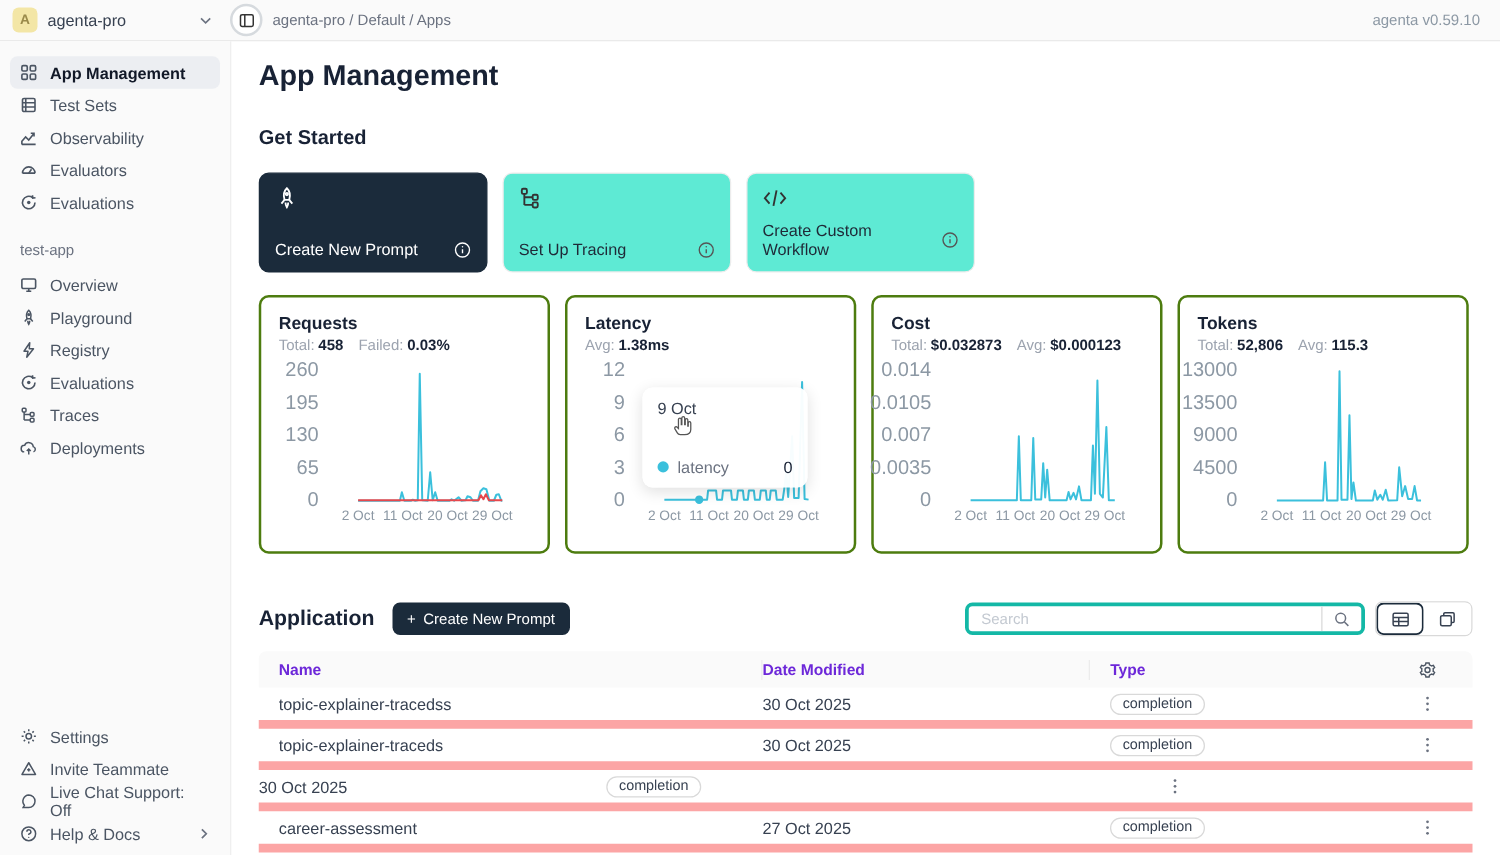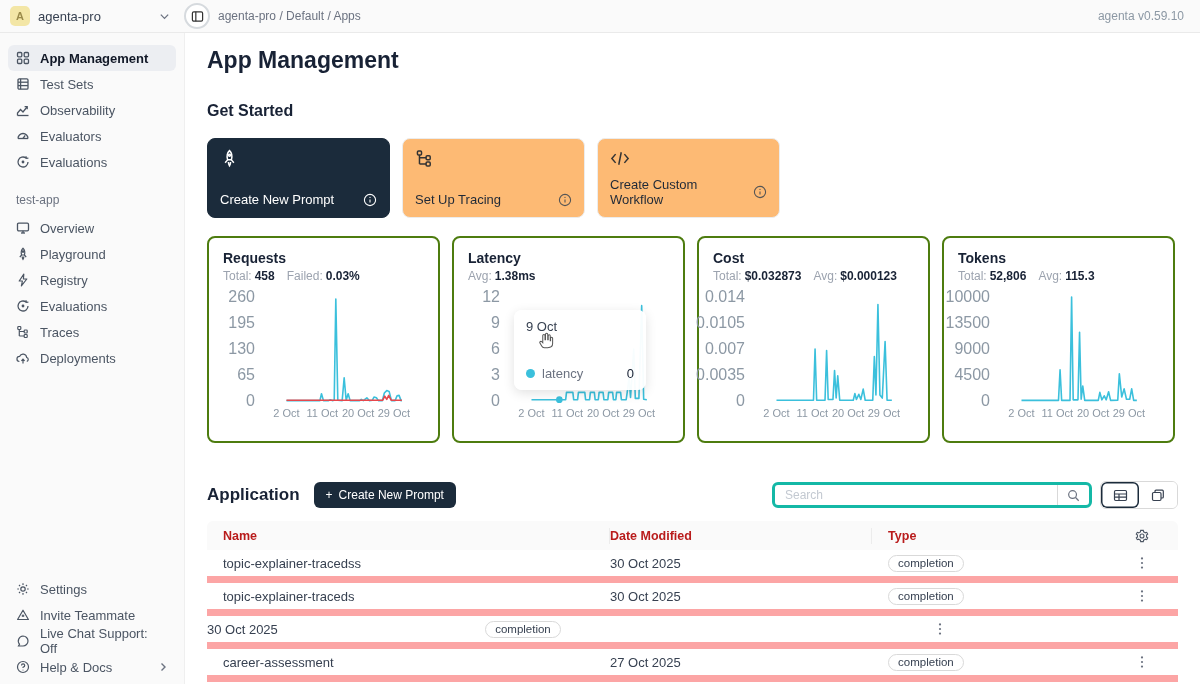--- a/index.html
+++ b/index.html
@@ -33,21 +33,21 @@
 
   
   .main { flex:1; padding:14px 22px 0; overflow:hidden; }
   .page-title { font-size:23px; font-weight:600; color:#182235; }
   .section-h { font-size:16px; font-weight:600; color:#182235; margin-top:28px; }
 
   
   .gs-row { display:flex; gap:12px; margin-top:18px; }
   .gs-card { width:183px; height:80px; border-radius:8px; border:1px solid #ececec;
     padding:10px 12px; display:flex; flex-direction:column; justify-content:space-between;
-    background:#fdba74; cursor:pointer; }
+    background:#5eead4; cursor:pointer; }
   .gs-card.dark { background:#1b2b3b; border-color:#1b2b3b; color:#fff; }
   .gs-label-row { display:flex; align-items:center; justify-content:space-between; }
   .gs-label { font-size:13px; font-weight:500; }
   .gs-icon { width:18px; height:18px; }
 
   
   .charts-row { display:flex; gap:12px; margin-top:18px; }
   .chart-card { width:233px; height:207px; border:2px solid #4d7c0f; border-radius:8px;
     background:#fff; padding:12px 14px; position:relative; }
   .chart-title { font-size:14px; font-weight:600; color:#182235; }
@@ -84,21 +84,21 @@
   .search-btn { width:32px; height:100%; border-left:1px solid #d9d9d9; display:flex;
     align-items:center; justify-content:center; color:#6b7280; cursor:pointer; }
   .view-toggle { display:flex; border:1px solid #d9d9d9; border-radius:6px; overflow:hidden; background:#fff; }
   .vt-btn { width:38px; height:26px; display:flex; align-items:center; justify-content:center;
     color:#374151; cursor:pointer; background:#fff; }
   .vt-btn.active { box-shadow:inset 0 0 0 1.5px #1b2b3b; border-radius:6px; }
 
   
   .table { margin-top:12px; }
   .thead { display:flex; align-items:center; height:29px; background:#fafafa;
-    border-radius:6px 6px 0 0; font-size:12.5px; font-weight:600; color:#b91c1c; }
+    border-radius:6px 6px 0 0; font-size:12.5px; font-weight:600; color:#6d28d9; }
   .tr { display:flex; align-items:center; height:33px; border-bottom:7px solid #fca5a5;
     font-size:13px; color:#374151; cursor:pointer; }
   .col-name { width:41.5%; padding-left:16px; }
   .col-date { width:27%; }
   .col-type { width:24%; }
   .col-act { flex:1; display:flex; justify-content:center; }
   .thead .col-name, .thead .col-date { border-right:1px solid #ececec; height:16px; display:flex; align-items:center; }
   .thead .col-name { padding-left:16px; }
   .thead .col-type { padding-left:16px; }
   .tr .col-type { padding-left:16px; }
@@ -455,21 +455,21 @@
         <div class="chart-stats">
           <span><span>Total:</span><b>52,806</b></span>
           <span><span>Avg:</span><b>115.3</b></span>
         </div>
         <div class="chart-body">
             <div class="y-axis">
               <div class="ytick" style="top: 104px;">0</div>
               <div class="ytick" style="top: 78px;">4500</div>
               <div class="ytick" style="top: 52px;">9000</div>
               <div class="ytick" style="top: 26px;">13500</div>
-              <div class="ytick" style="top: 0px;">10000</div>
+              <div class="ytick" style="top: 0px;">13000</div>
             </div>
             <div class="plot">
               <svg viewBox="0 0 160 104" preserveAspectRatio="none">
                 <path d="M20.11 103.42L58.30 103.42L59.94 72.80L61.58 103.42L70.21 103.42L71.85 0.00L73.49 102.84L78.42 102.84L80.06 35.24L81.71 102.27L83.35 88.98L85.40 103.42L99.37 103.42L101.01 95.33L103.06 102.84L105.53 98.80L107.58 102.84L110.04 94.76L112.10 103.42L119.49 103.13L121.13 76.84L123.59 99.96L126.06 91.87L128.52 102.27L131.81 102.27L133.86 91.87L135.91 103.42L139.20 103.42" fill="none" stroke="#3bc0dc" stroke-width="1.6" stroke-linejoin="round" vector-effect="non-scaling-stroke"></path>
               </svg>
               <div class="xtick" style="left: 12.5667%;">2 Oct</div>
               <div class="xtick" style="left: 35.6667%;">11 Oct</div>
               <div class="xtick" style="left: 58.7667%;">20 Oct</div>
               <div class="xtick" style="left: 81.8667%;">29 Oct</div>
             </div>

